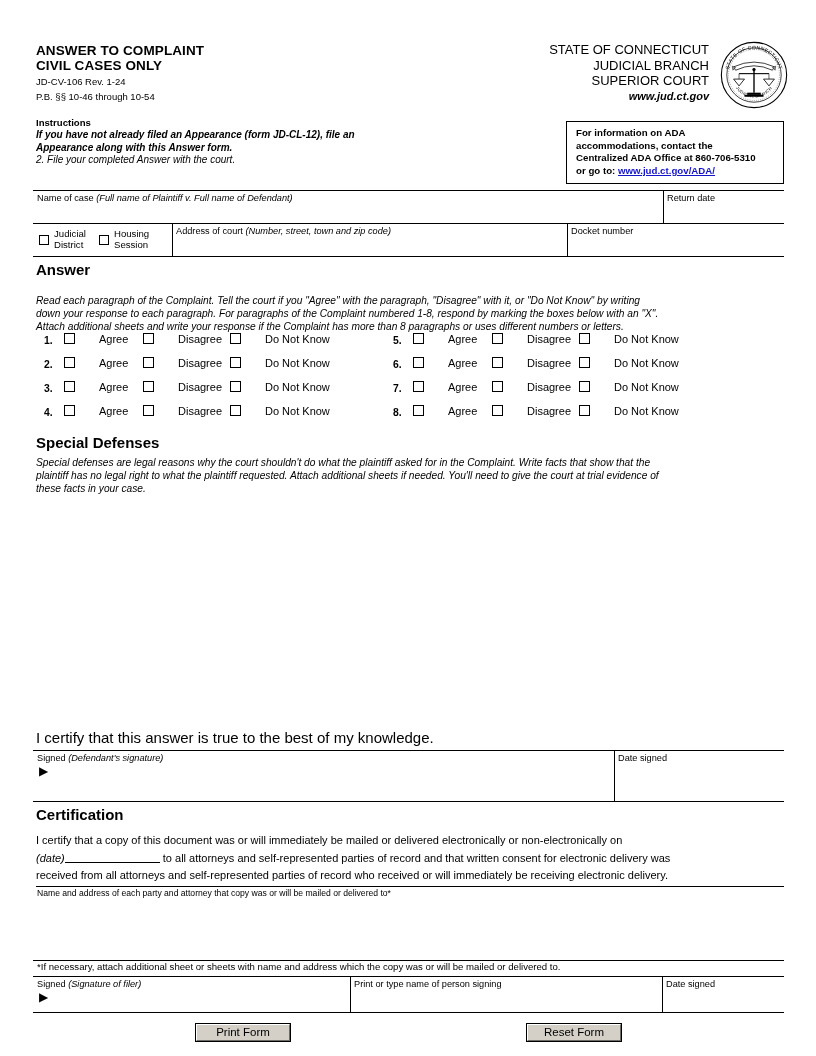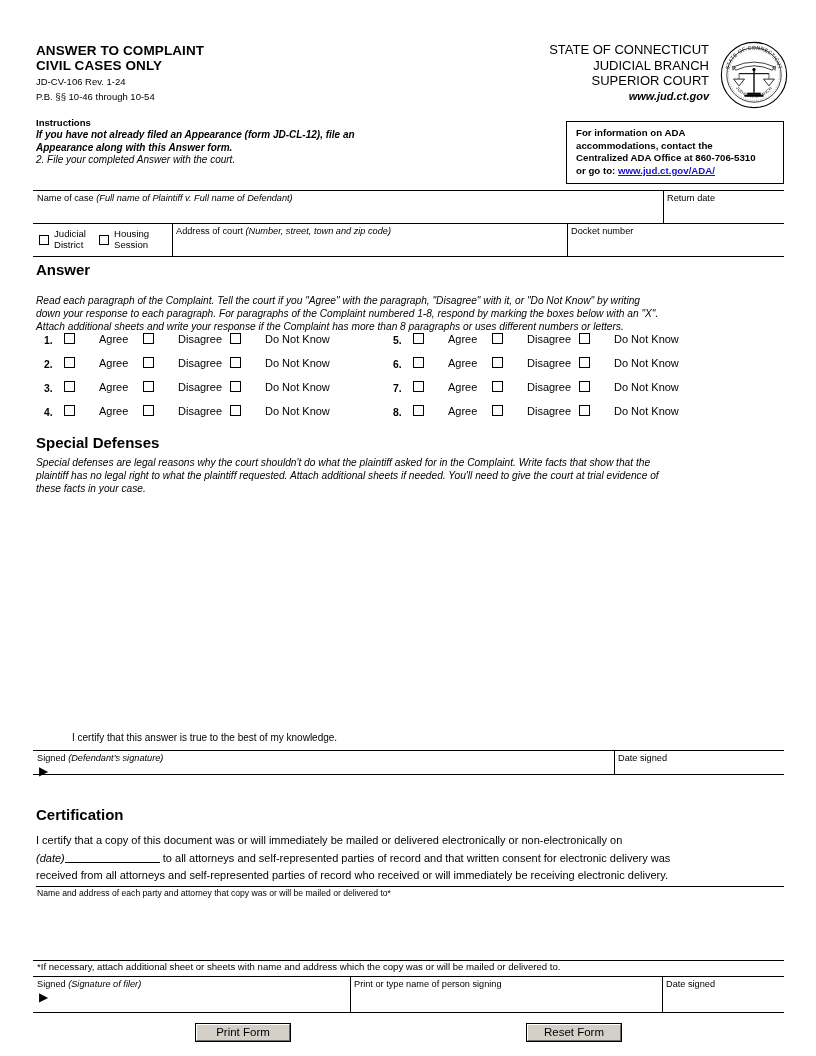--- a/index.html
+++ b/index.html
@@ -66,24 +66,24 @@
   .num { position:absolute; font-size:10.4px; font-weight:bold; line-height:12px; top:4px; }
   .opt { position:absolute; top:2px; display:flex; align-items:flex-start; gap:24px; }
   .opt span { font-size:11px; line-height:13px; }
   .opt .chk { width:11px; height:11px; border:1.4px solid #000; }
 
   
   .sd { position:absolute; left:36px; top:434px; width:748px; }
   .sd .sec-h { margin-bottom:5px; }
 
   
-  .certify1 { position:absolute; left:36px; top:731px; font-size:10px; line-height:13px;margin-left:36px; }
-
-  
-  .sig1 { position:absolute; left:33px; top:750px; width:751px; height:25px;
+  .certify1 { position:absolute; left:36px; top:731px; font-size:15px; line-height:13px; }
+
+  
+  .sig1 { position:absolute; left:33px; top:750px; width:751px; height:52px;
           border-top:1.6px solid #000; border-bottom:1.6px solid #000; }
   .sig-lbl { font-size:9.2px; line-height:11px; padding:2px 0 0 4px; }
   .arrow { position:absolute; left:6px; top:14px; font-size:12px; line-height:12px; }
 
   
   .cert-h { position:absolute; left:36px; top:806px; }
   .cert-body { position:absolute; left:36px; top:832px; width:748px;
                font-size:11px; line-height:17.5px; }
   .dblank { display:inline-block; width:95px; border-bottom:1.1px solid #000;
             vertical-align:-1px; }

